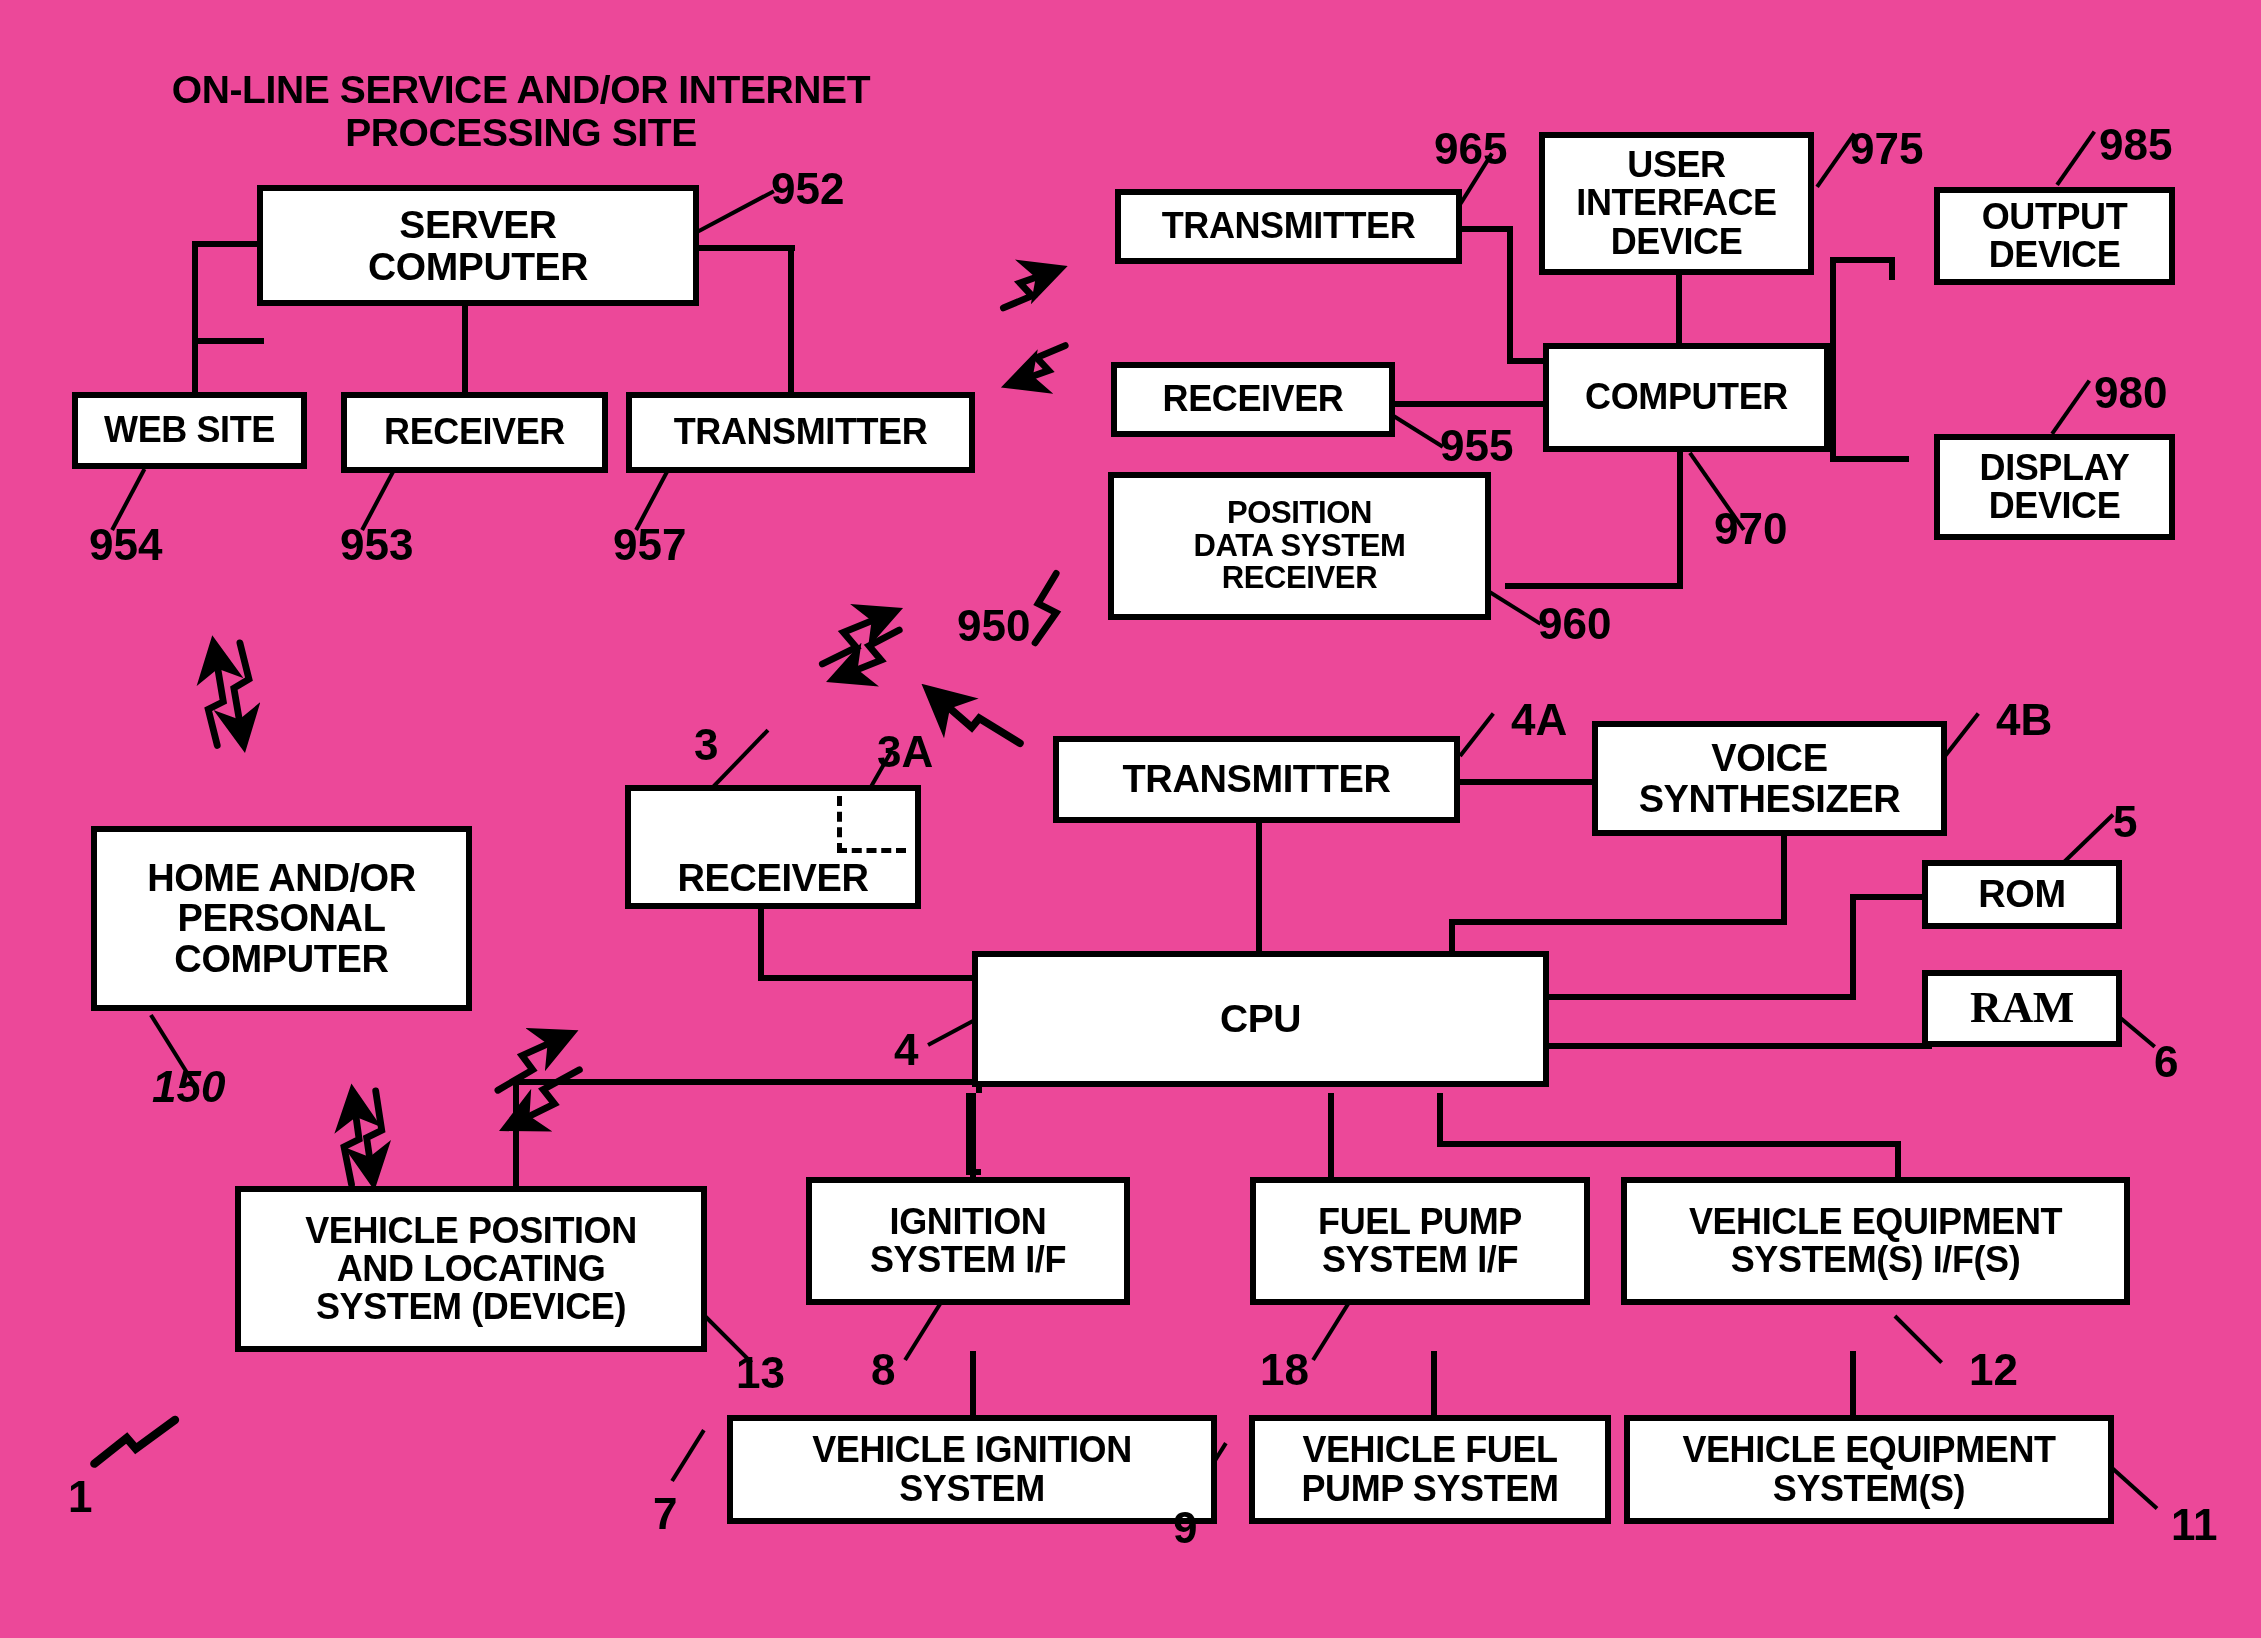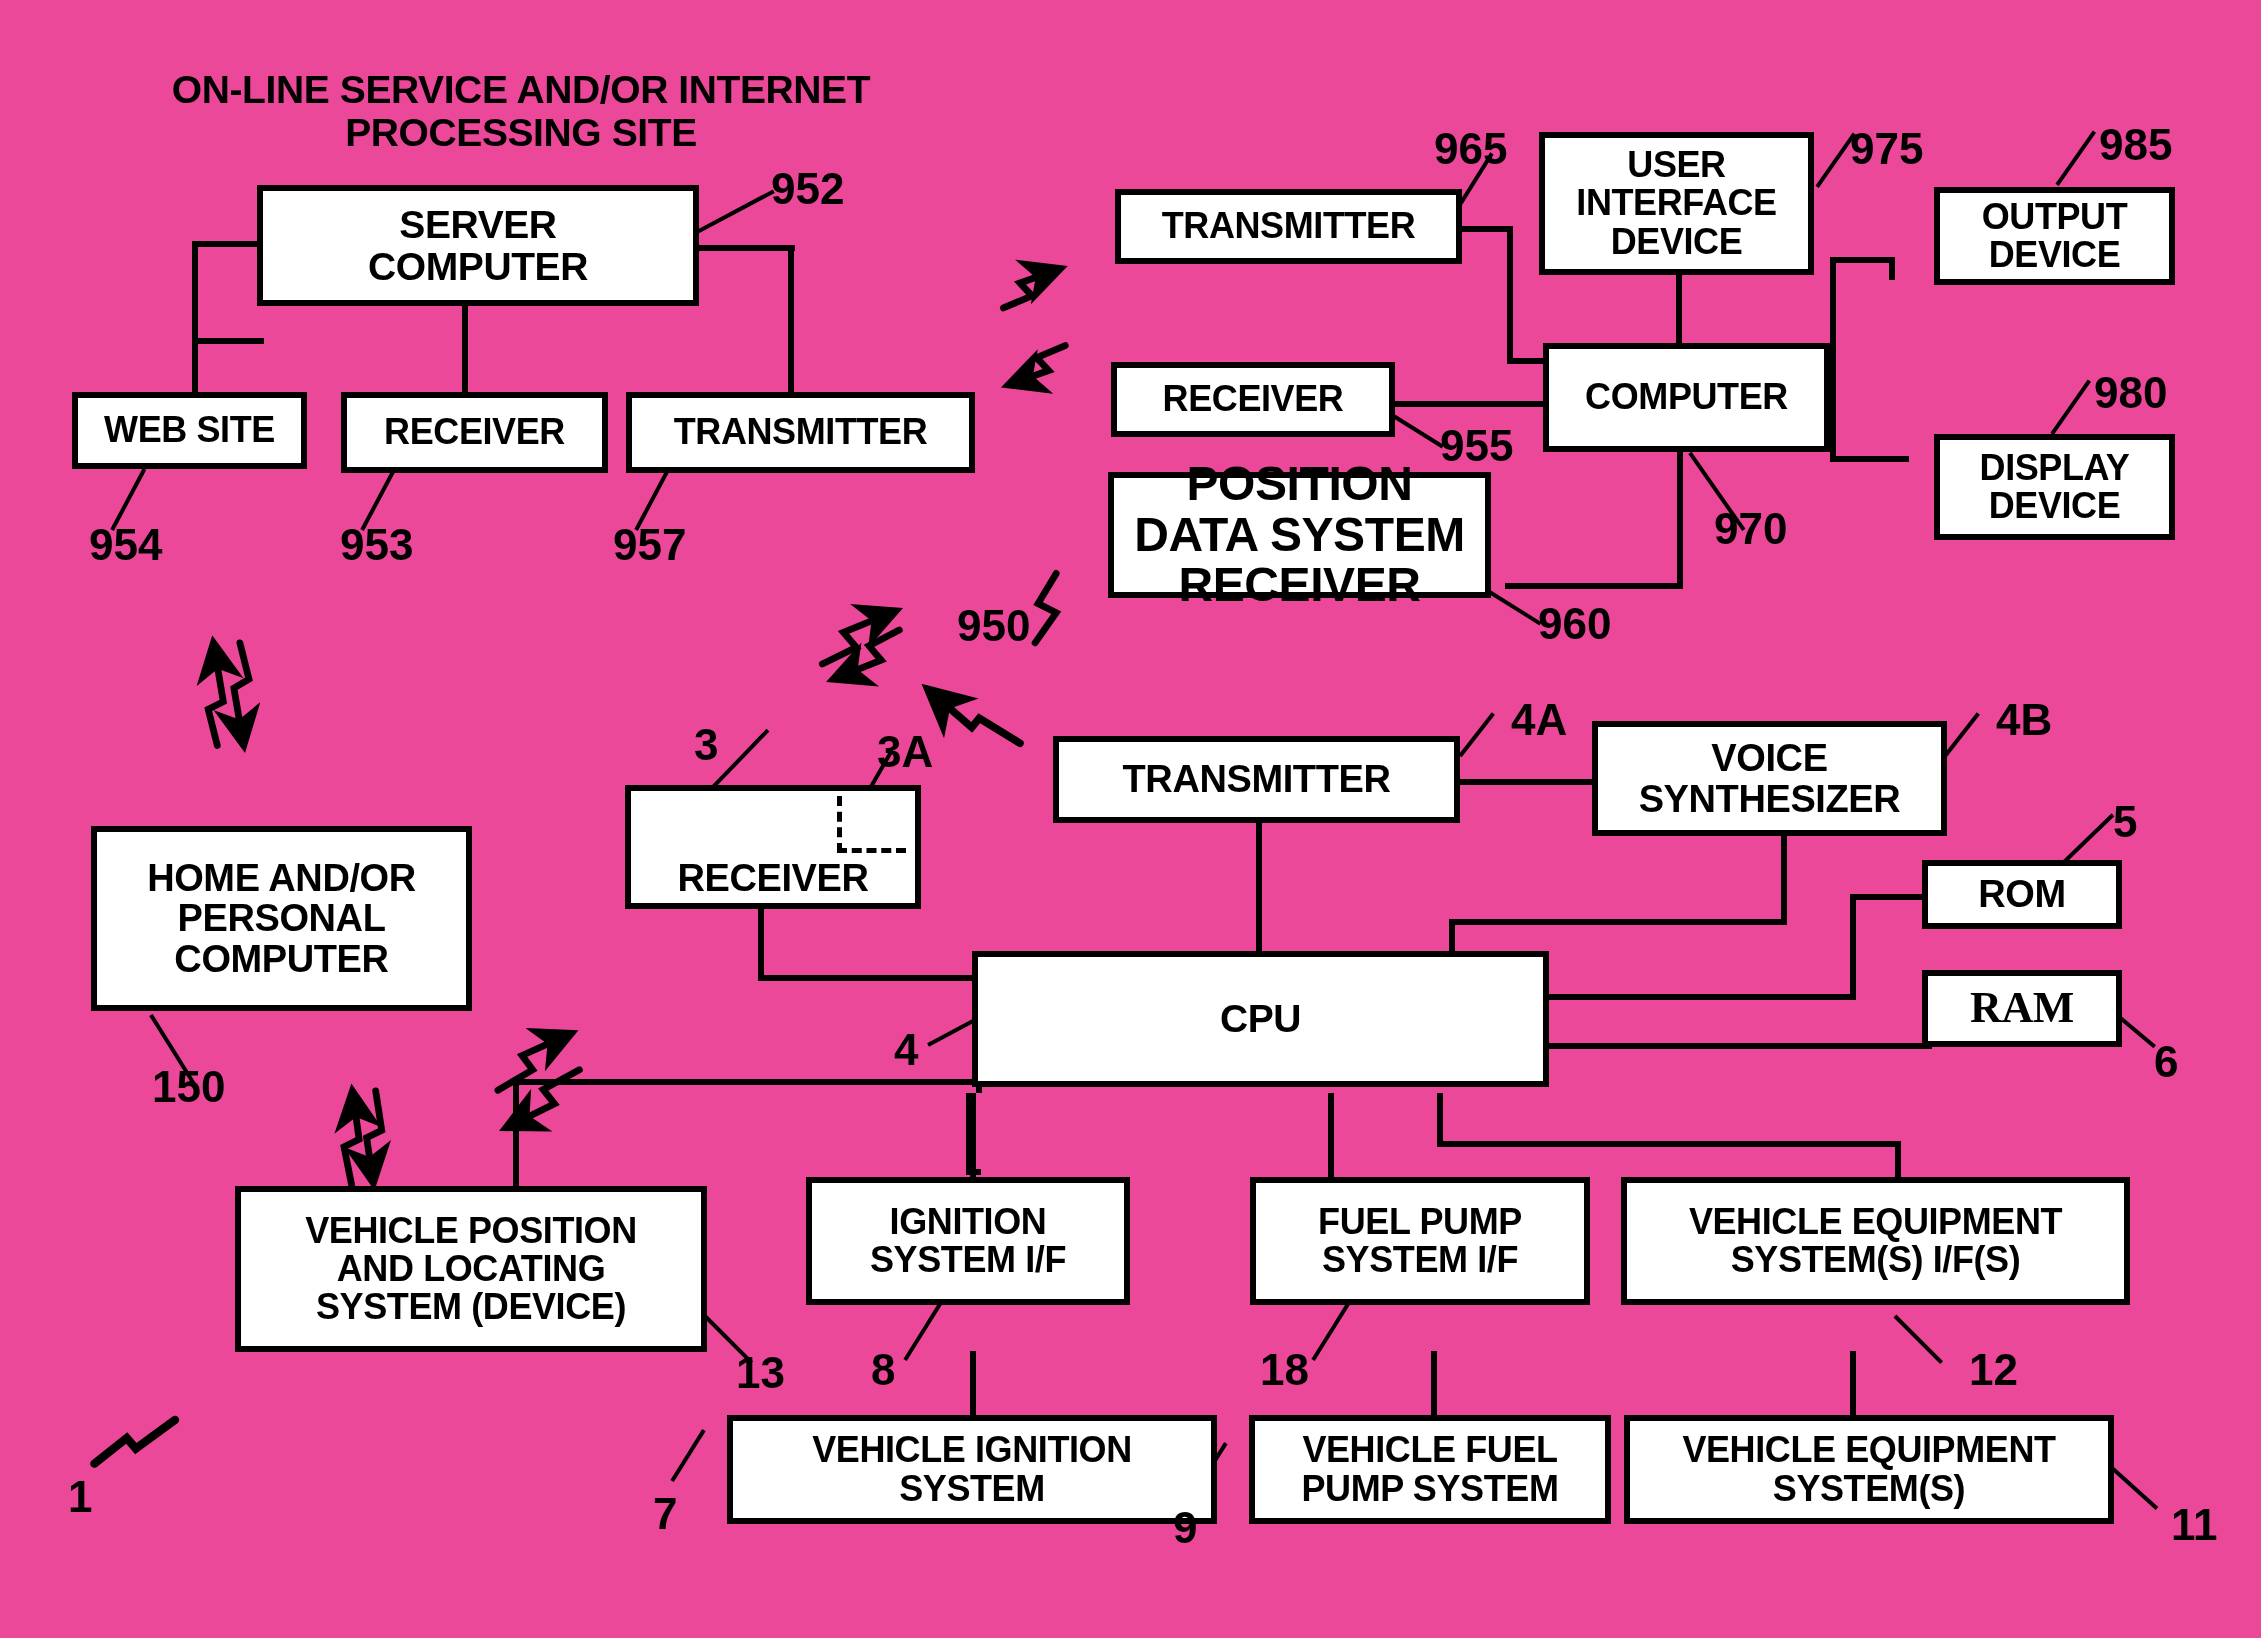--- a/index.html
+++ b/index.html
@@ -125,21 +125,21 @@
 
   <div class="box" style="left:1543px;top:343px;width:287px;height:109px;font-size:36px;">
     <span>COMPUTER</span>
   </div>
 
   <div class="box" style="left:1934px;top:434px;width:241px;height:106px;font-size:36px;">
     <span style="white-space:pre-line;">DISPLAY
 DEVICE</span>
   </div>
 
-  <div class="box" style="left:1108px;top:472px;width:383px;height:126px;font-size:48px;">
+  <div class="box" style="left:1108px;top:472px;width:383px;height:148px;font-size:31px;">
     <span style="white-space:pre-line;">POSITION
 DATA  SYSTEM
 RECEIVER</span>
   </div>
 
   <div class="panel" style="left:59px;top:656px;width:2150px;height:739px;">
     <div class="edge h dash-h" style="left:0;top:0;width:2150px;"></div>
     <div class="edge v dash-v" style="left:0;top:0;height:739px;"></div>
     <div class="edge h dash-h" style="left:0;top:733px;width:2150px;"></div>
     <div class="edge v dash-v" style="left:2144px;top:0;height:739px;"></div>
@@ -270,21 +270,21 @@
 
   <div class="leader" style="left:2052px;top:432px;width:65px;transform:rotate(-55deg);"></div>
   <div class="refnum" style="left:2094px;top:371px;font-size:44px;">980</div>
 
   <div class="leader" style="left:1488px;top:589px;width:62px;transform:rotate(32deg);"></div>
   <div class="refnum" style="left:1538px;top:596px;font-size:44px;margin-top:6px;">960</div>
 
   <div class="refnum" style="left:957px;top:604px;font-size:44px;">950</div>
 
   <div class="leader" style="left:151px;top:1013px;width:85px;transform:rotate(58deg);"></div>
-  <div class="refnum" style="left:152px;top:1065px;font-size:44px;">150</div>
+  <div class="refnum" style="left:152px;top:1065px;font-size:44px;font-style:italic;">150</div>
 
   <div class="leader" style="left:713px;top:785px;width:79px;transform:rotate(-46deg);"></div>
   <div class="refnum" style="left:694px;top:723px;font-size:44px;">3</div>
 
   <div class="leader" style="left:869px;top:788px;width:45px;transform:rotate(-60deg);"></div>
   <div class="refnum" style="left:877px;top:730px;font-size:44px;">3A</div>
 
   <div class="leader" style="left:928px;top:1043px;width:53px;transform:rotate(-28deg);"></div>
   <div class="refnum" style="left:894px;top:1028px;font-size:44px;">4</div>
 

